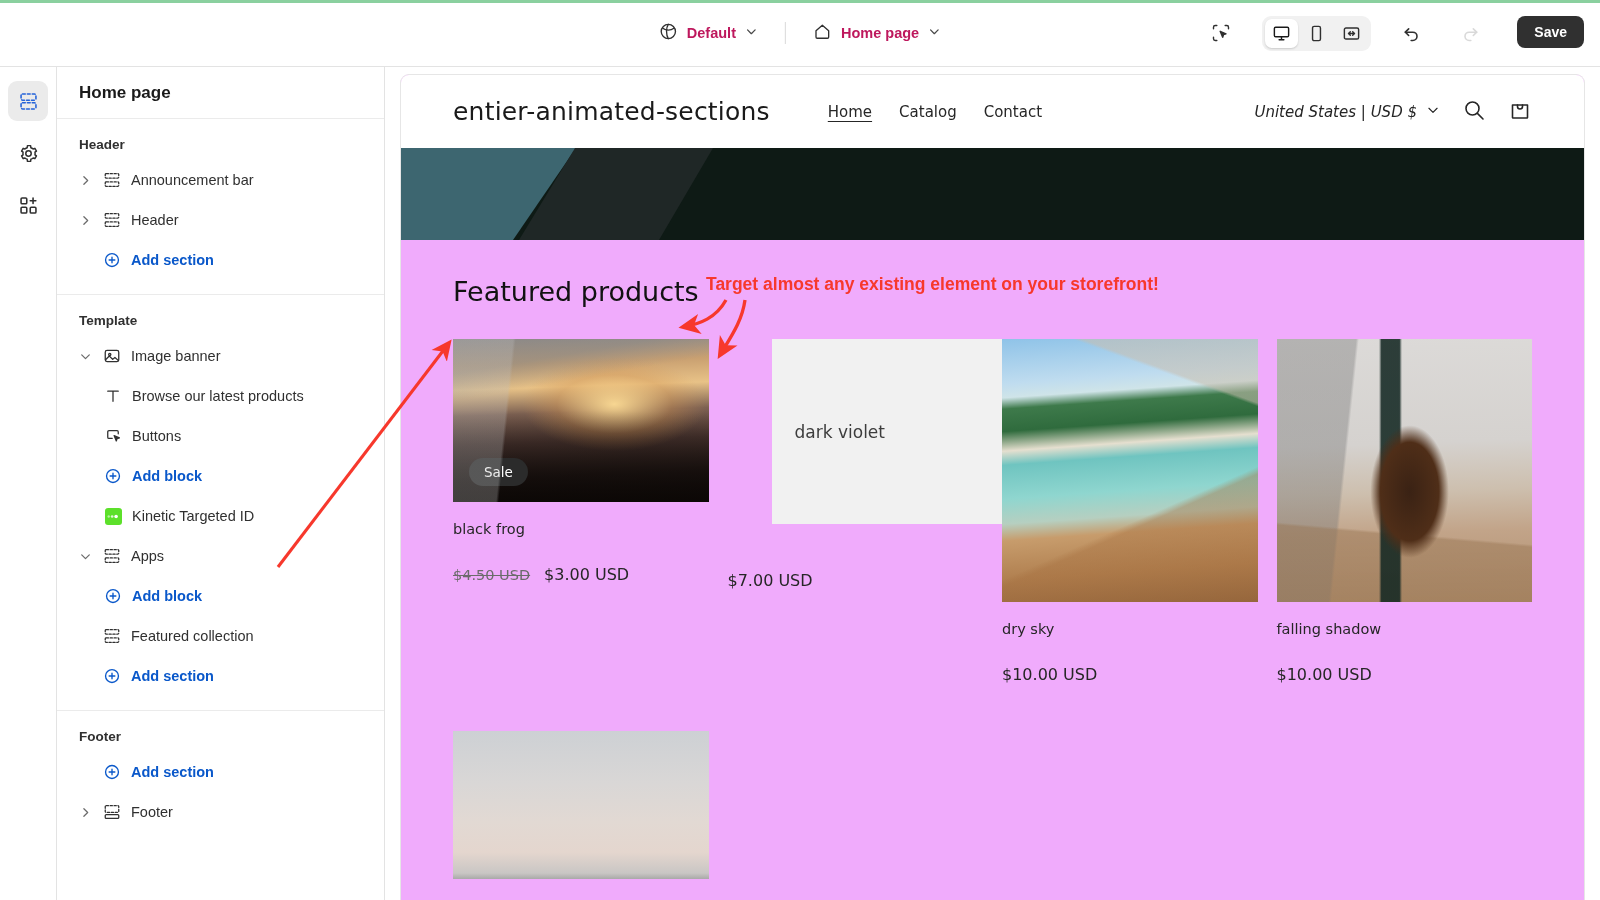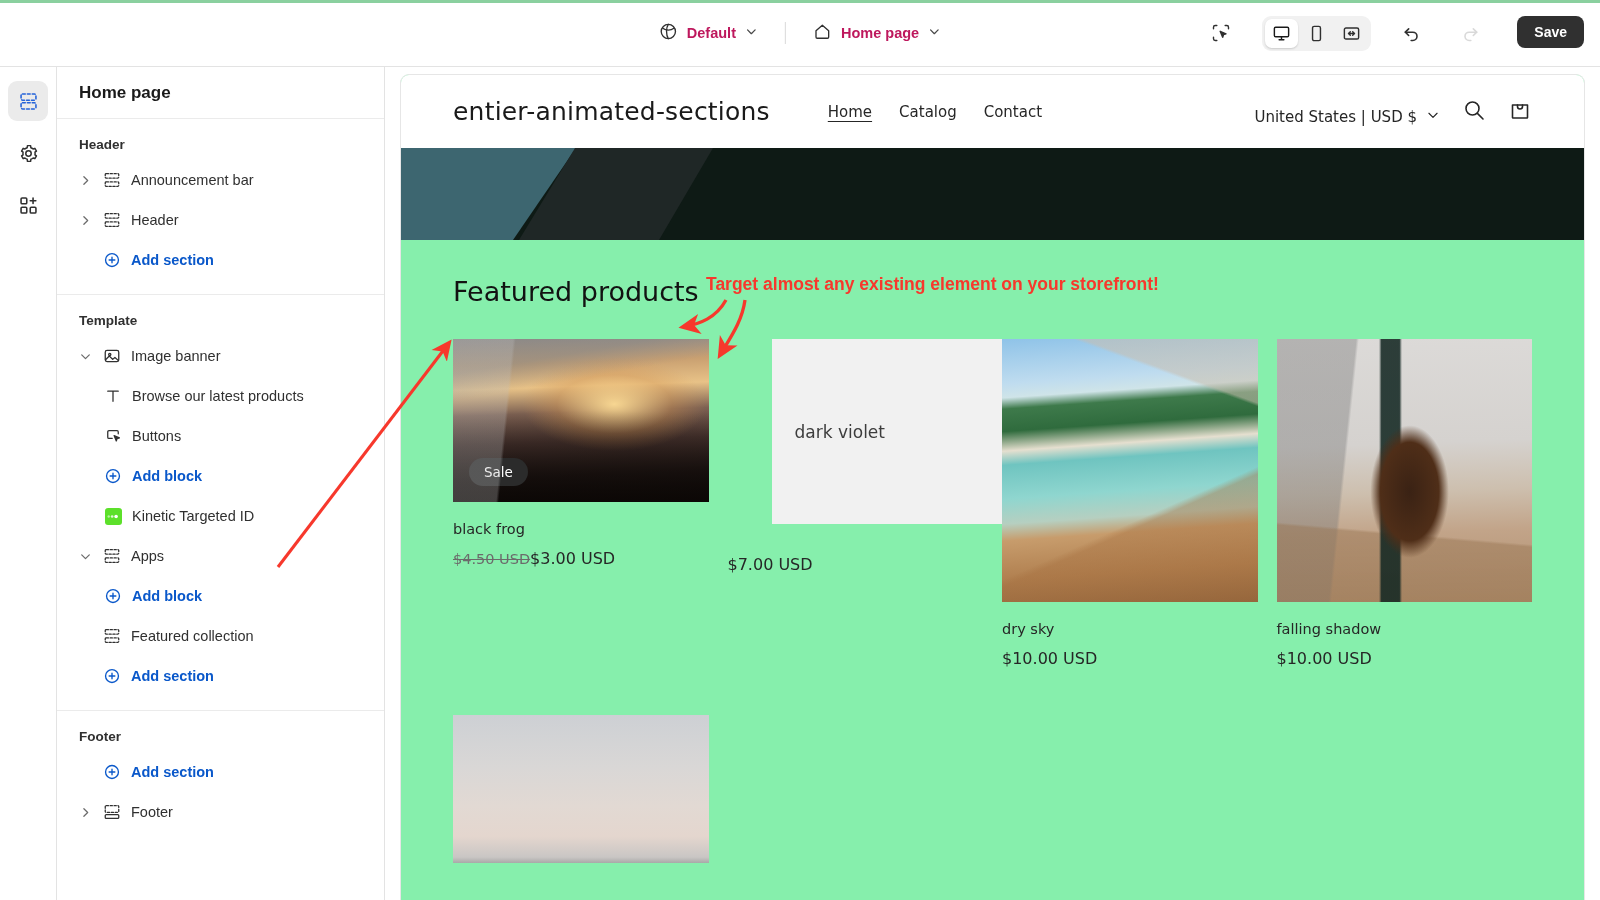--- a/index.html
+++ b/index.html
@@ -97,35 +97,35 @@
   .sb-link { color:#0a58ca; font-weight:600; }
   .sb-link .sb-ic svg { stroke:#0a58ca; }
   .app-ic {
     width:17px; height:17px; border-radius:3px; background:#5ce02a;
     display:flex; align-items:center; justify-content:center;
   }
 
   
   .preview {
     position:absolute; top:74px; left:400px; width:1185px; height:826px;
-    background:#86efac; border:1px solid #e6e6e6; border-bottom:none;
+    background:#f0abfc; border:1px solid #e6e6e6; border-bottom:none;
     border-radius:9px 9px 0 0; overflow:hidden;
   }
   .store-header {
     height:73px; display:flex; align-items:center; padding:0 52px; background:#ffffff;
   }
   .store-name { font-size:25px; color:#1a1a1a; font-weight:400; letter-spacing:.2px;
     font-family:"DejaVu Sans", sans-serif; }
   .store-nav { display:flex; align-items:center; gap:27px; margin-left:58px; }
   .store-nav a {
     font-size:15px; color:#262626; text-decoration:none;
     font-family:"DejaVu Sans", sans-serif; cursor:pointer;
   }
   .store-nav a.active { text-decoration:underline; text-underline-offset:4px; }
-  .store-right { margin-left:auto; display:flex; align-items:flex-end; gap:22px; }
+  .store-right { margin-left:auto; display:flex; align-items:center; gap:22px;font-style:italic; }
   .locale {
     display:flex; align-items:center; gap:9px; font-size:15px; color:#262626;
     cursor:pointer; font-family:"DejaVu Sans", sans-serif;
   }
 
   .banner {
     height:92px; width:100%; position:relative; overflow:hidden;
     background:#0e1a15;
   }
   .banner .b1 { position:absolute; inset:0 auto 0 0; width:175px; background:#3d6670;
@@ -146,21 +146,21 @@
   .badge {
     position:absolute; left:16px; bottom:16px; background:#2b2b2b; color:#ffffff;
     font-size:13.5px; padding:6px 15px; border-radius:16px;
     font-family:"DejaVu Sans", sans-serif;
   }
   .card-title {
     font-size:14.5px; color:#262626; margin-top:19px;
     font-family:"DejaVu Sans", sans-serif;
   }
   .card-price {
-    font-size:16px; color:#262626; margin-top:12px; display:flex; align-items:center; 
+    font-size:16px; color:#262626; margin-top:28px; display:flex; align-items:center; gap:14px;
     font-family:"DejaVu Sans", sans-serif;
   }
   .price-old { color:#6b6b6b; text-decoration:line-through; font-size:14.5px; }
   .placeholder-media {
     background:#f1f1f1; display:flex; align-items:center; padding-left:23px;
   }
   .placeholder-media span { font-size:17px; color:#3d3d3d; font-family:"DejaVu Sans", sans-serif; }
 
   
   .ph-canyon {

